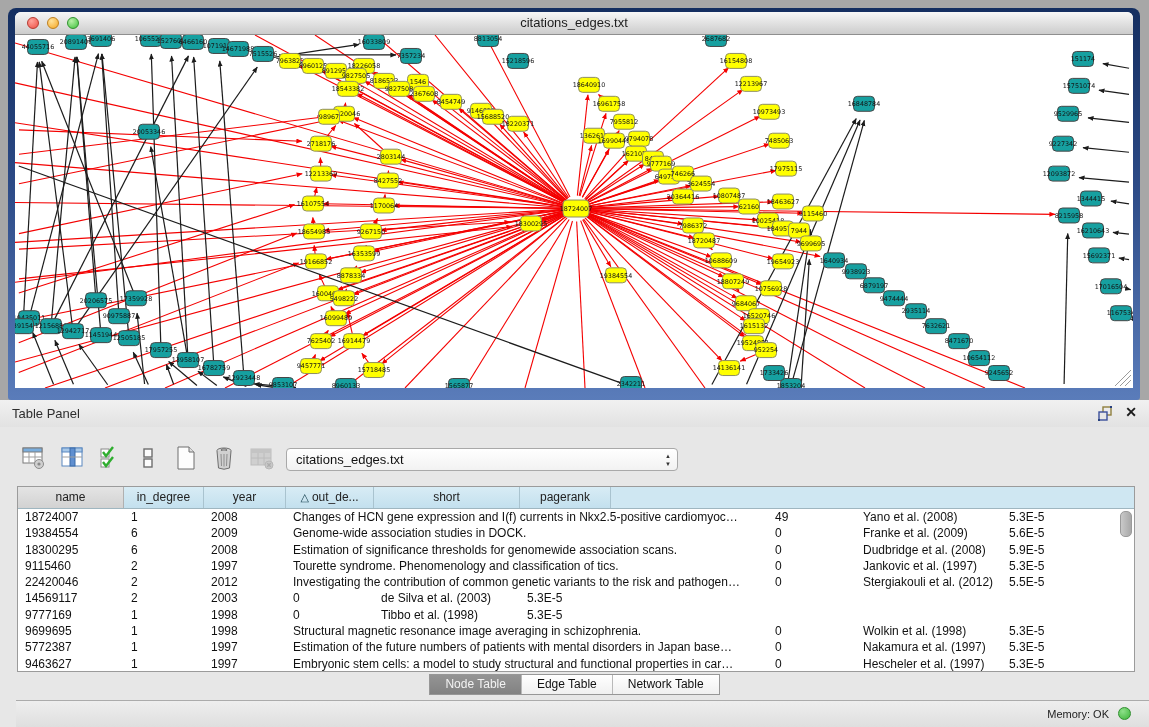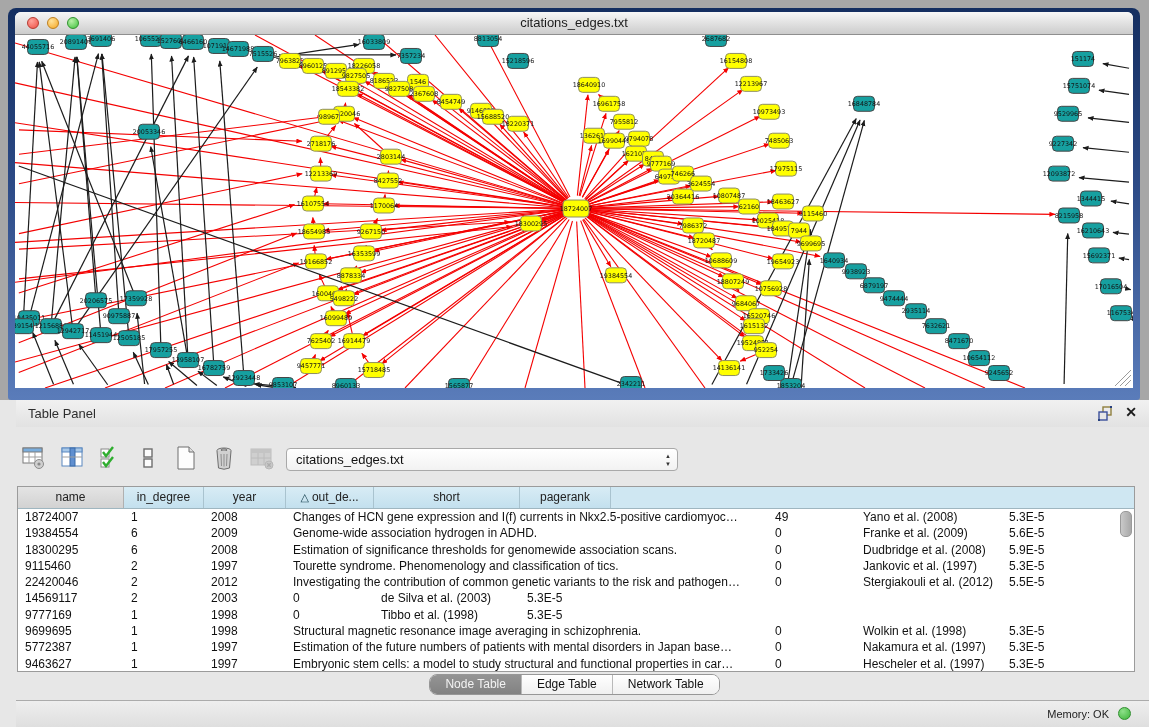--- a/index.html
+++ b/index.html
@@ -16,21 +16,21 @@
   .lights{position:absolute;left:12px;top:5px;display:flex;gap:8px;}
   .light{width:12px;height:12px;border-radius:50%;box-sizing:border-box;}
   .light.red{background:radial-gradient(circle at 35% 30%,#ffa39b,#ee4f44);border:1px solid #b63a30;}
   .light.yellow{background:radial-gradient(circle at 35% 30%,#ffe39b,#f5a623);border:1px solid #bd7f1e;}
   .light.green{background:radial-gradient(circle at 35% 30%,#b8f0a8,#3fc13c);border:1px solid #2f922d;}
   #canvas{flex:1;position:relative;background:#ffffff;}
   #graph-svg{position:absolute;left:0;top:0;width:100%;height:100%;}
 
   
   #table-panel{position:absolute;left:0;top:400px;width:1149px;height:327px;background:#e7e7e7;}
-  #panel-titlebar{position:absolute;left:0;top:0;right:0;height:27px;background:linear-gradient(#f1f1f1,#e2e2e2);margin-left:16px;}
+  #panel-titlebar{position:absolute;left:0;top:0;right:0;height:27px;background:linear-gradient(#f1f1f1,#e2e2e2);}
   #panel-title{position:absolute;left:12px;top:6px;font-size:13px;color:#2e2e2e;}
   #float-btn{position:absolute;right:36px;top:6px;width:15px;height:15px;cursor:pointer;}
   #close-btn{position:absolute;right:12px;top:4px;font-size:14px;font-weight:bold;color:#1a1a1a;cursor:pointer;}
 
   #toolbar{position:absolute;left:20px;top:42px;height:32px;display:flex;align-items:center;gap:11px;}
   .tbtn{width:27px;height:27px;display:flex;align-items:center;justify-content:center;background:none;border:none;padding:0;}
   .fx{font-family:"DejaVu Serif",serif;font-style:italic;font-size:15px;color:#111;}
   .fx small{font-size:10px;}
   #table-select{position:absolute;left:286px;top:48px;width:392px;height:23px;box-sizing:border-box;
     background:linear-gradient(#ffffff,#f2f2f2);border:1px solid #a9a9a9;border-radius:4px;
@@ -42,21 +42,21 @@
   .th{box-sizing:border-box;border-right:1px solid #a9c3cf;font-size:12px;color:#222;text-align:center;line-height:20px;
     overflow:hidden;white-space:nowrap;background:linear-gradient(#d8ecf5,#c3e0ee);}
   .th.c0{background:linear-gradient(#e4e4e4,#d2d2d2);border-right:1px solid #b0b0b0;}
   .sort-tri{color:#16404f;font-size:11px;margin-right:3px;}
   .trow{display:flex;height:16.3px;background:#fff;}
   .td{box-sizing:border-box;padding-left:7px;font-size:12px;color:#111;line-height:16.3px;overflow:hidden;white-space:nowrap;}
   .c0{width:106px;} .c1{width:80px;} .c2{width:82px;} .c3{width:482px;} .c4{width:88px;} .c5{width:146px;} .c6{width:91px;}
   #vscroll{position:absolute;right:2px;top:24px;width:10px;height:24px;border-radius:5px;background:linear-gradient(90deg,#c9c9c9,#a8a8a8);border:1px solid #9a9a9a;}
 
   #tabs{position:absolute;left:0;right:0;top:274px;display:flex;justify-content:center;}
-  #tabbar{display:inline-flex;border:1px solid #979797;border-radius:8px;overflow:hidden;background:#fdfdfd;height:19px;}
+  #tabbar{display:inline-flex;border:1px solid #979797;border-radius:0;overflow:hidden;background:#fdfdfd;height:19px;}
   .tab{padding:0 15px;font-size:12px;line-height:19px;color:#111;background:linear-gradient(#ffffff,#f0f0f0);border-right:1px solid #b9b9b9;cursor:pointer;}
   .tab:last-child{border-right:none;}
   .tab.sel{background:linear-gradient(#949494,#828282);color:#f3f3f3;}
 
   #statusbar{position:absolute;left:16px;right:0;top:300px;height:27px;background:linear-gradient(#eeeeee,#dedede);border-top:1px solid #ababab;}
   #memory-label{position:absolute;right:40px;top:7px;font-size:11px;color:#222;}
   #memory-dot{position:absolute;right:18px;top:6px;width:13px;height:13px;border-radius:50%;
     background:radial-gradient(circle at 35% 30%,#8ee08a,#3db53a);border:1px solid #2f8f2e;box-sizing:border-box;}
 </style>
 </head>
@@ -924,21 +924,21 @@
           <div class="td c2">2008</div>
           <div class="td c3">Changes of HCN gene expression and I(f) currents in Nkx2.5-positive cardiomyoc…</div>
           <div class="td c4">49</div>
           <div class="td c5">Yano et al. (2008)</div>
           <div class="td c6">5.3E-5</div>
         </div>
         <div class="trow">
           <div class="td c0">19384554</div>
           <div class="td c1">6</div>
           <div class="td c2">2009</div>
-          <div class="td c3">Genome-wide association hydrogen in ADHD.</div>
+          <div class="td c3">Genome-wide association studies in DOCK.</div>
           <div class="td c4">0</div>
           <div class="td c5">Franke et al. (2009)</div>
           <div class="td c6">5.6E-5</div>
         </div>
         <div class="trow">
           <div class="td c0">18300295</div>
           <div class="td c1">6</div>
           <div class="td c2">2008</div>
           <div class="td c3">Estimation of significance thresholds for genomewide association scans.</div>
           <div class="td c4">0</div>

